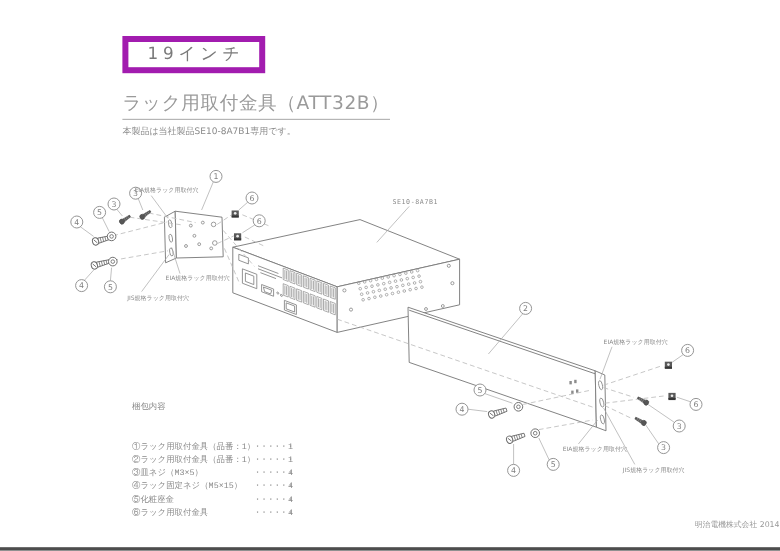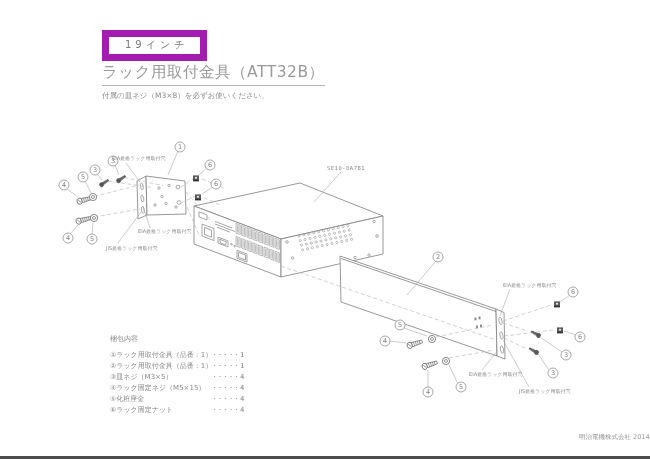--- a/index.html
+++ b/index.html
@@ -3,32 +3,32 @@
 <meta charset="utf-8">
 <style>
   html,body{margin:0;padding:0;background:#e8e8e8;}
   .page{
     position:relative;width:650px;height:459px;background:#ffffff;
     font-family:"DejaVu Sans",sans-serif;overflow:hidden;box-sizing:border-box;
     border-bottom:3px solid #4d4d4d;
   }
   .hdr{position:absolute;left:102px;top:30px;}
   .size-tag{
-    display:inline-block;border:7px solid #a21caf;color:#7a7a7a;
-    font-size:10px;letter-spacing:4px;padding:1px 12px 2px 16px;white-space:nowrap;
+    display:inline-block;border:5px solid #a21caf;color:#7a7a7a;
+    font-size:14px;letter-spacing:4px;padding:1px 12px 2px 16px;white-space:nowrap;
   }
   .title{
-    margin-top:1px;font-size:15.5px;color:#9a9a9a;letter-spacing:.5px;
+    margin-top:15px;font-size:15.5px;color:#9a9a9a;letter-spacing:.5px;
     border-bottom:1px solid #b5b5b5;padding-bottom:2px;display:inline-block;white-space:nowrap;
   }
   .desc{margin-top:5px;font-size:7.5px;color:#8a8a8a;line-height:10.5px;white-space:nowrap;}
   .diagram{position:absolute;left:0;top:0;}
   .plist{position:absolute;left:110px;top:334px;font-size:7px;color:#8a8a8a;}
-  .plist .hd{margin-bottom:5px;}
-  .prow{display:flex;height:11px;align-items:center;white-space:nowrap;}
+  .plist .hd{margin-bottom:22px;}
+  .prow{display:flex;height:11px;align-items:flex-end;white-space:nowrap;font-family:Liberation Mono, monospace;}
   .pname{width:101px;}
   .pdots{width:29px;letter-spacing:-1.5px;}
   .ftr{position:absolute;left:579px;top:433px;font-size:6.5px;color:#999;white-space:nowrap;}
   
   .face{fill:#fff;stroke:#7d7d7d;stroke-width:.8;stroke-linejoin:round;}
   .ln{stroke:#7d7d7d;stroke-width:.8;fill:none;}
   .fp{stroke:#8a8a8a;stroke-width:.7;fill:none;}
   .hole{fill:none;stroke:#8a8a8a;stroke-width:.7;}
   .vent{fill:none;stroke:#939393;stroke-width:.6;}
   .dash{stroke:#bcbcbc;stroke-width:.7;stroke-dasharray:4 2.5;fill:none;}
@@ -327,21 +327,21 @@
       <line class="ldr" x1="529" y1="387" x2="503" y2="340"></line>
       <text class="lbl" x="519" y="393">JIS規格ラック用取付穴</text>
     </g>
   </svg>
 
   <div class="hdr">
     <div class="size-tag">19インチ</div>
     <br>
     <div class="title">ラック用取付金具（ATT32B）</div>
     <div class="desc">
-      <div>付属の皿ネジ（M3×8）を必ずお使いください。</div>
+      <div>本製品は当社製品SE10-8A7B1専用です。</div>
     </div>
   </div>
 
   <div class="plist">
     <div class="hd">梱包内容</div>
     <div class="prow">
       <span class="pname"><span>①</span><span>ラック用取付金具（品番：1）</span></span>
       <span class="pdots">・・・・・・</span>
       <span class="pqty">1</span>
     </div>
@@ -359,21 +359,21 @@
       <span class="pname"><span>④</span><span>ラック固定ネジ（M5×15）</span></span>
       <span class="pdots">・・・・・・</span>
       <span class="pqty">4</span>
     </div>
     <div class="prow">
       <span class="pname"><span>⑤</span><span>化粧座金</span></span>
       <span class="pdots">・・・・・・</span>
       <span class="pqty">4</span>
     </div>
     <div class="prow">
-      <span class="pname"><span>⑥</span><span>ラック固定ナット</span></span>
+      <span class="pname"><span>⑥</span><span>ラック用取付金具</span></span>
       <span class="pdots">・・・・・・</span>
       <span class="pqty">4</span>
     </div>
   </div>
 
   <div class="ftr">
     <span>明治電機株式会社</span>
     <span>20140410</span>
   </div>
 

